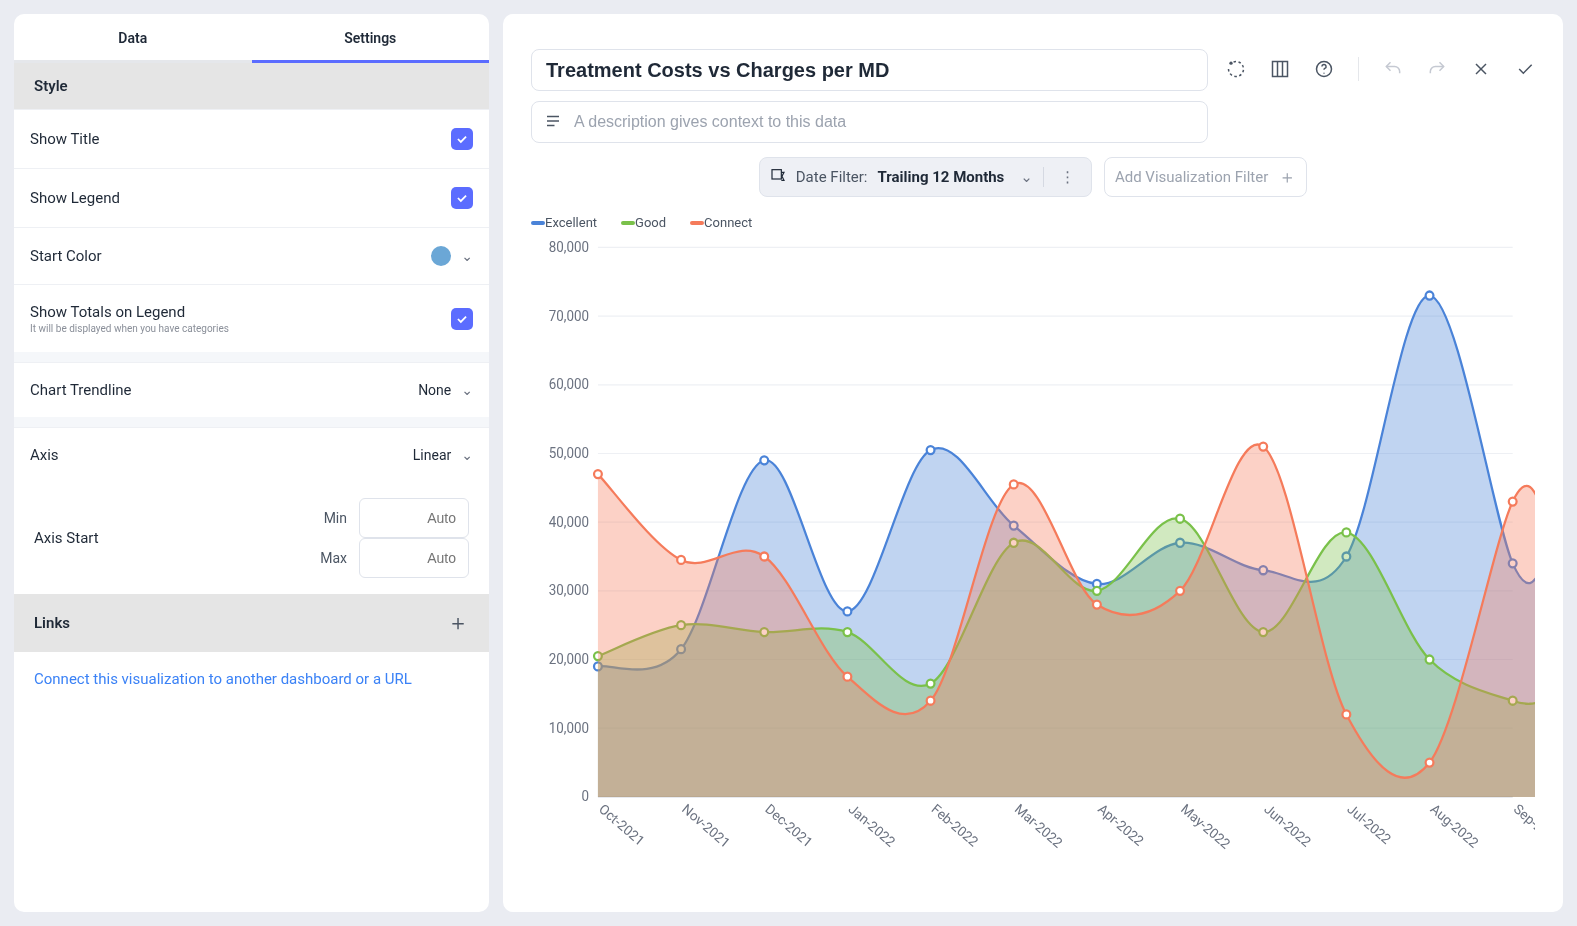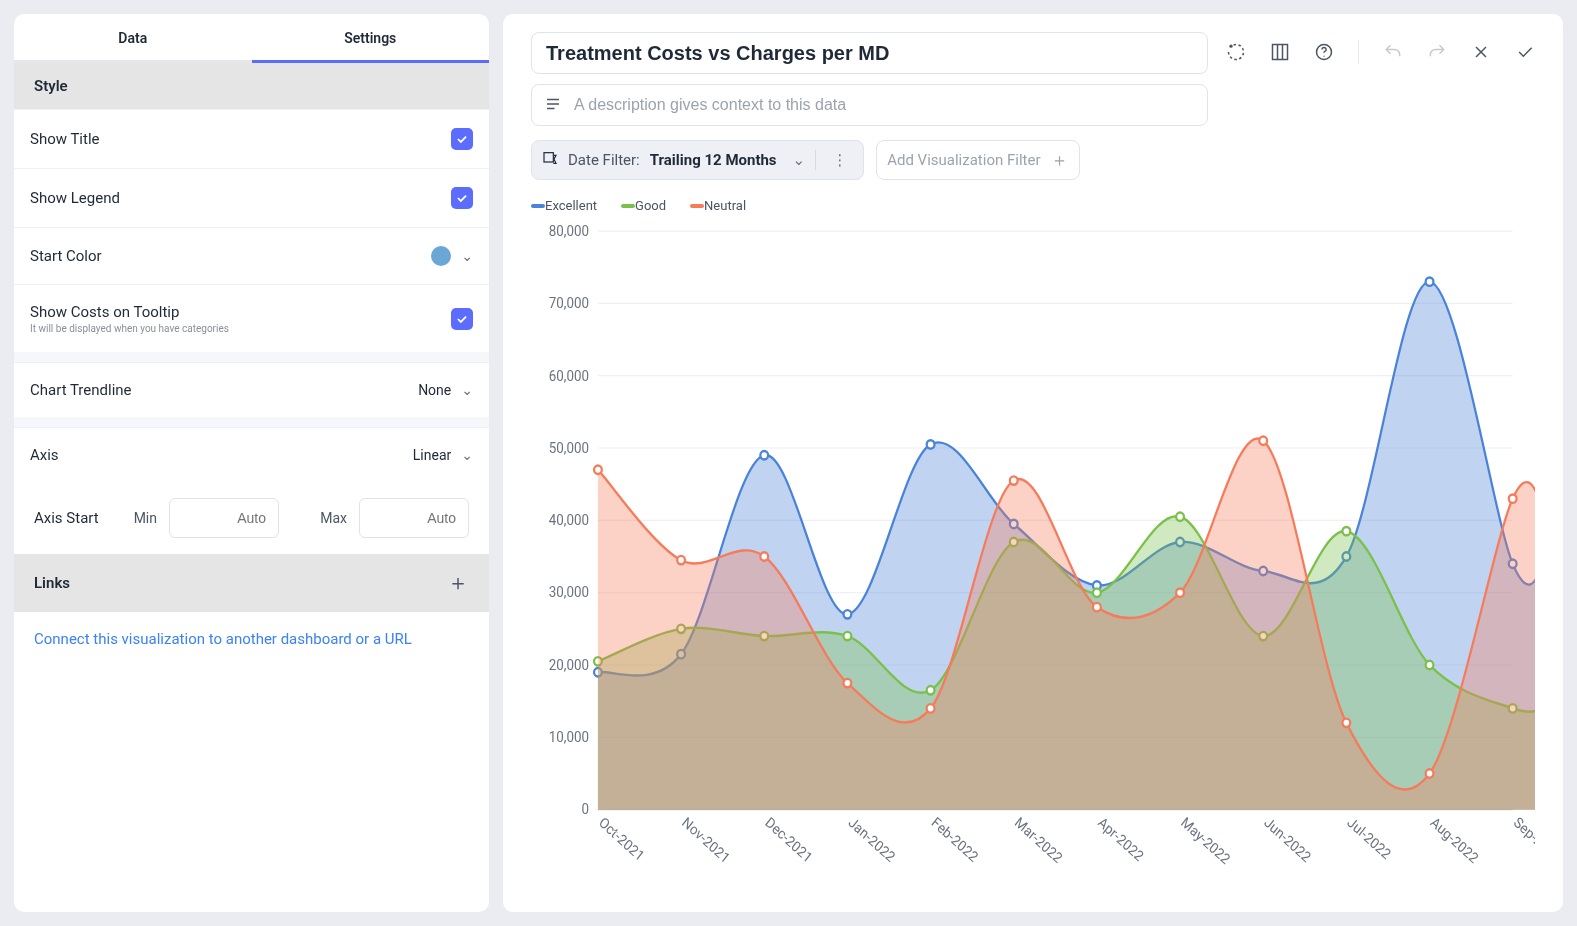--- a/index.html
+++ b/index.html
@@ -13,39 +13,39 @@
 .row { padding: 18px 16px; display: flex; align-items: center; justify-content: space-between; border-top: 1px solid #eef0f4; }
 .row-label { font-size: 15px; color: #1f2937; }
 .row-sub { font-size: 10px; color: #8a8f99; margin-top: 2px; }
 .checkbox { width: 22px; height: 22px; border-radius: 5px; background: #5b6cff; display: flex; align-items: center; justify-content: center; color: #fff; cursor: pointer; }
 .checkbox svg { width: 14px; height: 14px; }
 .color-dot { width: 20px; height: 20px; border-radius: 50%; background: #6ba7d6; display: inline-block; vertical-align: middle; }
 .caret { margin-left: 6px; color: #6b7280; }
 .dropdown-val { display: flex; align-items: center; gap: 4px; cursor: pointer; color: #1f2937; }
 .axis-bounds-row { padding: 10px 20px; display: flex; align-items: center; gap: 12px; }
 .axis-bounds-label { font-size: 15px; flex: 1; }
-.bounds-inputs { display: flex; flex-direction: row; gap: 28px; }
+.bounds-inputs { display: flex; flex-direction: column; gap: 0; }
 .bound-pair { display: flex; align-items: center; gap: 12px; }
 .bound-label { width: 40px; text-align: right; color: #4b5563; }
 .bound-input { width: 110px; height: 40px; border: 1px solid #dfe3eb; border-radius: 6px; padding: 0 12px; text-align: right; color: #9ca3af; font-size: 14px; }
 .plus-icon { font-size: 22px; font-weight: 300; color: #4b5563; cursor: pointer; }
 .links-note { padding: 18px 20px; font-size: 15px; color: #3b82f6; }
-.main { flex: 1; background: #fff; border-radius: 10px; padding: 18px 28px; display: flex; flex-direction: column; }
+.main { flex: 1; background: #fff; border-radius: 10px; padding: 35px 28px; display: flex; flex-direction: column; }
 .topbar { display: flex; align-items: flex-start; gap: 18px; }
 .title-block { flex: 1; }
 .title-input { width: 100%; height: 42px; border: 1px solid #dfe3eb; border-radius: 8px; padding: 0 14px; font-size: 20px; font-weight: 700; color: #1f2937; }
 .desc-row { display: flex; align-items: center; gap: 12px; margin-top: 10px; border: 1px solid #dfe3eb; border-radius: 8px; padding: 8px 12px; height: 42px; }
 .desc-icon { color: #4b5563; }
 .desc-input { flex: 1; border: none; outline: none; font-size: 16px; color: #0369a1; }
 .desc-input::placeholder { color: #9ca3af; }
 .toolbar-icons { display: flex; align-items: center; gap: 24px; padding-top: 8px; }
 .toolbar-icons .ico { color: #4b5563; cursor: pointer; display: flex; align-items: center; }
 .toolbar-icons .ico svg { width: 20px; height: 20px; }
 .vsep { width: 1px; height: 24px; background: #e5e7eb; }
-.filters { display: flex; gap: 12px; margin-top: 14px; align-items: center; }
+.filters { display: flex; gap: 12px; margin-top: 14px; align-items: center; justify-content: center; }
 .pill { border: 1px solid #dfe3eb; border-radius: 8px; height: 40px; display: flex; align-items: center; padding: 0 10px; gap: 10px; font-size: 15px; }
 .pill.active { background: #eef0f5; border-color: #dfe3eb; }
 .pill .label { color: #4b5563; }
 .pill .value { font-weight: 700; color: #1f2937; }
 .dots { padding: 0 6px; color: #6b7280; cursor: pointer; }
 .add-filter { color: #9ca3af; cursor: pointer; }
 .legend { display: flex; gap: 24px; margin-top: 18px; font-size: 13px; color: #4b5563; }
 .legend-item { display: flex; align-items: center; gap: 0; }
 .legend-swatch { width: 14px; height: 4px; border-radius: 2px; }
 .chart-wrap { flex: 1; position: relative; margin-top: 6px; }
@@ -84,21 +84,21 @@
     <div class="row">
       <span class="row-label">Start Color</span>
       <span class="dropdown-val">
         <span class="color-dot"></span>
         <span class="caret">⌄</span>
       </span>
     </div>
 
     <div class="row">
       <span>
-        <div class="row-label">Show Costs on Tooltip</div>
+        <div class="row-label">Show Totals on Legend</div>
         <div class="row-sub">It will be displayed when you have categories</div>
       </span>
       <span class="checkbox">
           <svg viewBox="0 0 24 24" fill="none" stroke="currentColor" stroke-width="3">
             <polyline points="5 12 10 17 19 8"></polyline>
           </svg>
         </span>
     </div>
 
     <div style="height:10px;background:#f5f7fa"></div>
@@ -227,21 +227,21 @@
       <div class="legend-item">
           <span class="legend-swatch" style="background:#4a83d8"></span>
           <span>Excellent</span>
         </div>
       <div class="legend-item">
           <span class="legend-swatch" style="background:#7ac14a"></span>
           <span>Good</span>
         </div>
       <div class="legend-item">
           <span class="legend-swatch" style="background:#f57b5b"></span>
-          <span>Neutral</span>
+          <span>Connect</span>
         </div>
     </div>
 
     <div class="chart-wrap">
       <svg class="chart" id="chart-svg" viewBox="0 0 900 560" preserveAspectRatio="none">
           <line x1="60" y1="490" x2="880" y2="490" stroke="#eef0f4"></line>
           <text x="52" y="494" text-anchor="end" fill="#6b7280" font-size="12">0</text>
           <line x1="60" y1="430" x2="880" y2="430" stroke="#eef0f4"></line>
           <text x="52" y="434" text-anchor="end" fill="#6b7280" font-size="12">10,000</text>
           <line x1="60" y1="370" x2="880" y2="370" stroke="#eef0f4"></line>

